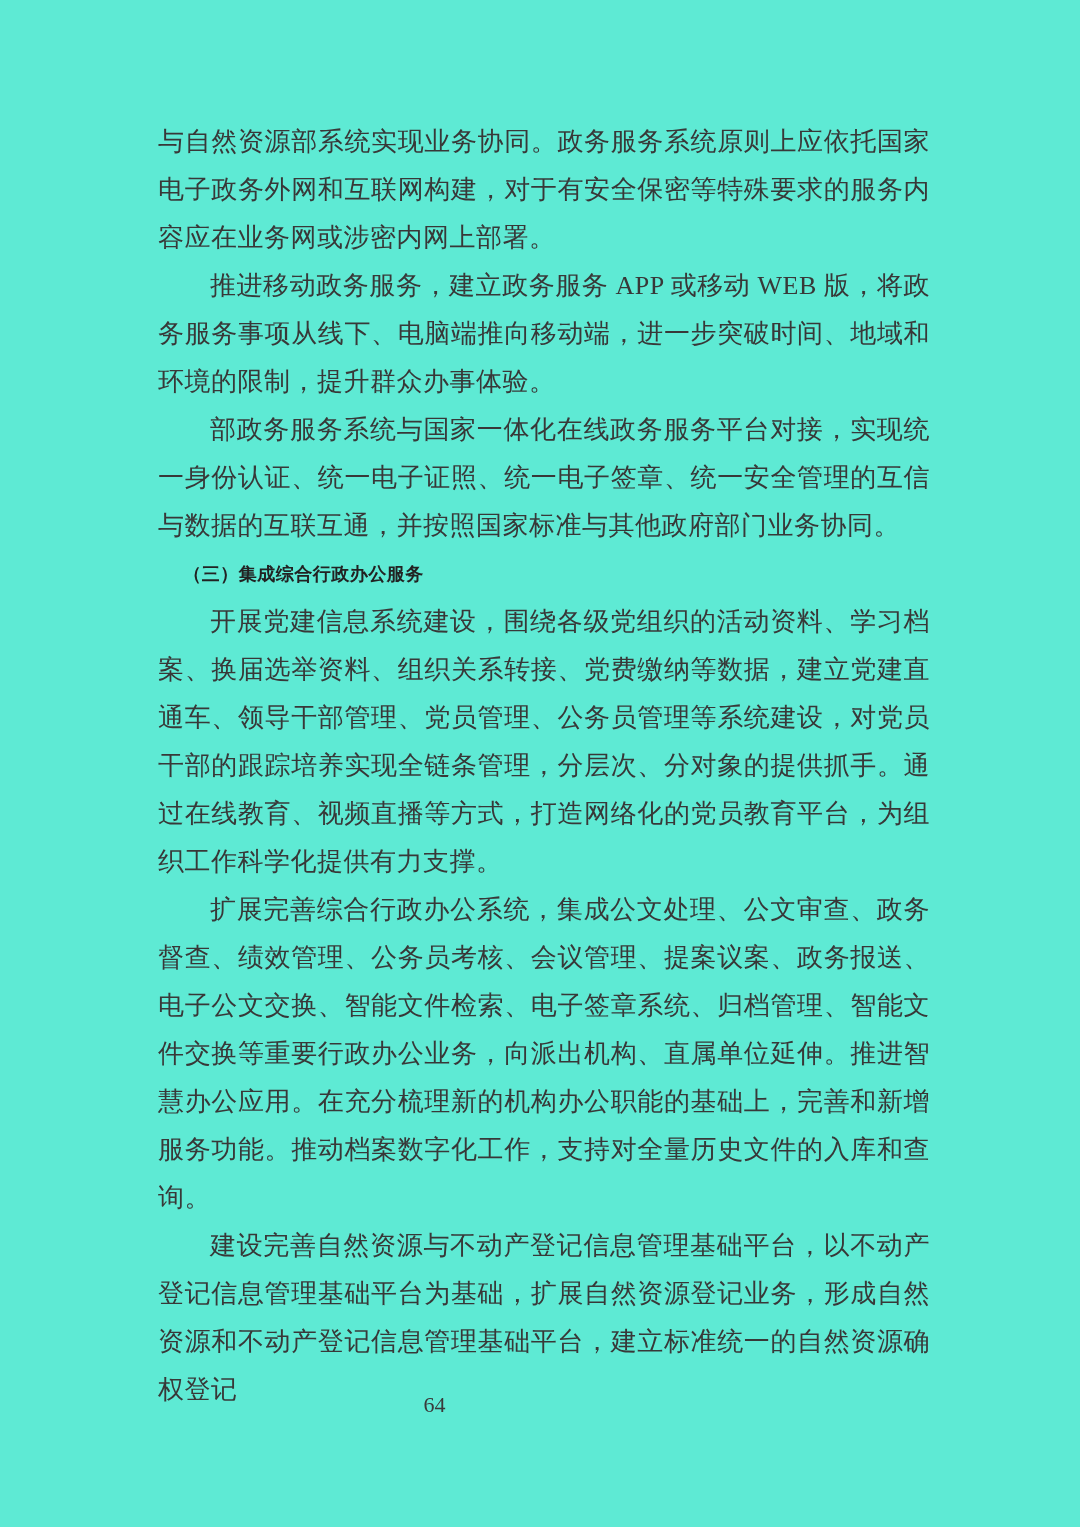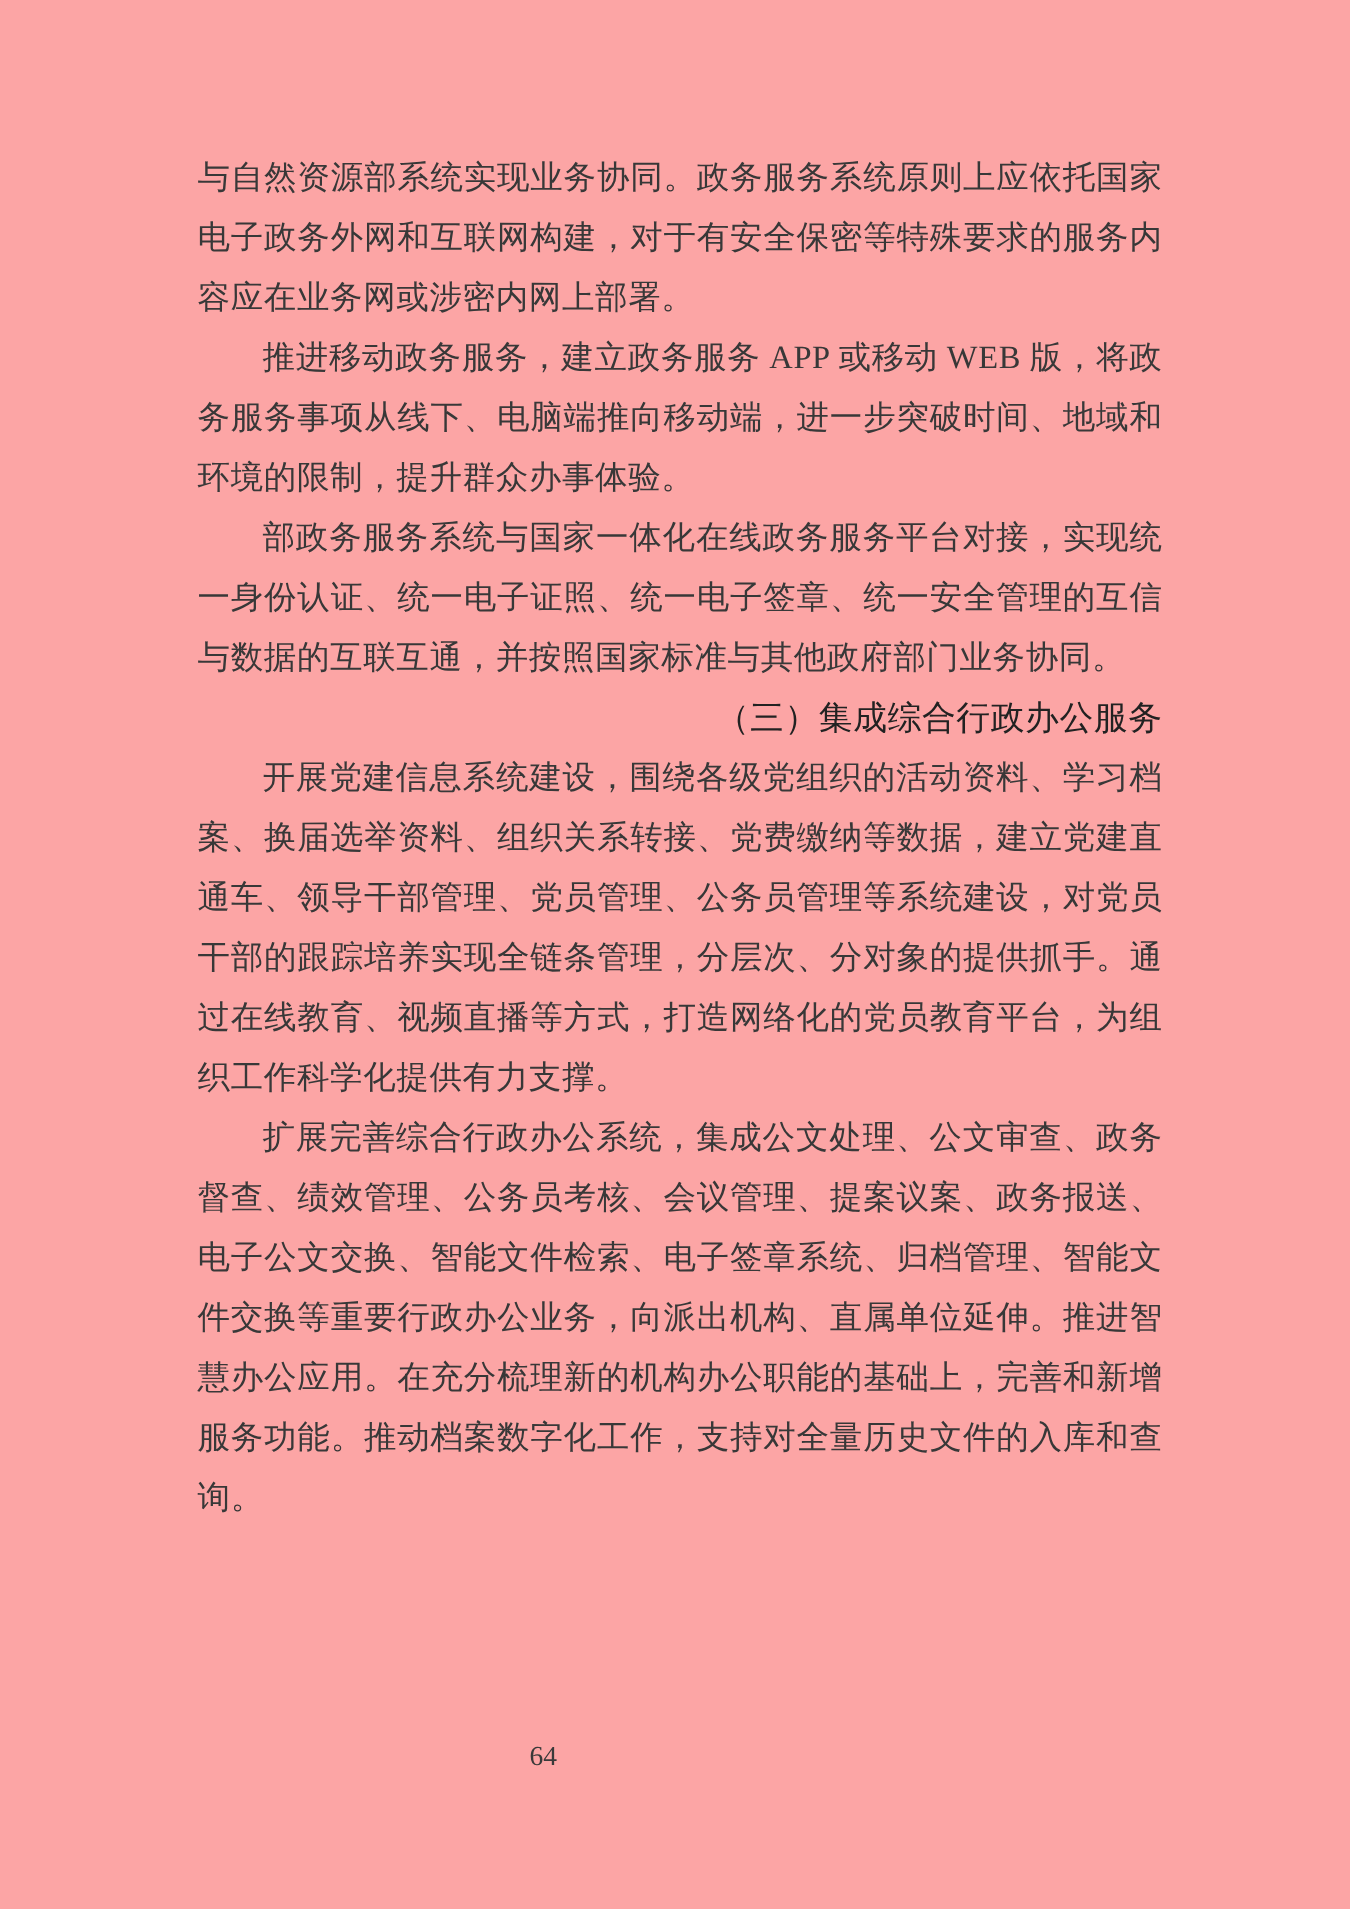--- a/index.html
+++ b/index.html
@@ -10,48 +10,47 @@
     position: relative;
     font-family: "Liberation Serif", "DejaVu Serif", serif;
     color: #333333;
     overflow: hidden;
   }
   .page {
     position: absolute;
     left: 0; top: 0;
     width: 1080px;
     height: 1527px;
-    background: #fca5a5;
+    background: #5eead4;
   }
   .content {
     position: absolute;
     left: 158px;
     top: 118px;
     width: 772px;
   }
   .para {
     font-size: 26px;
     line-height: 48px;
     text-align: justify;
     text-indent: 2em;
     color: #383838;
     letter-spacing: 0.5px;
   }
   .para.no-indent {
     text-indent: 0;
   }
   .heading {
     font-family: "Liberation Sans", "DejaVu Sans", sans-serif;
-    font-size: 27px;
+    font-size: 18px;
     line-height: 48px;
-    font-weight: normal;
+    font-weight: bold;
     color: #222222;
     text-indent: 1.4em;
     letter-spacing: 0.5px;
-    text-align: right;
   }
   .footer {
     position: absolute;
     left: 0;
     top: 1392px;
     width: 869px;
     text-align: center;
   }
   .page-number {
     font-size: 22px;
@@ -63,17 +62,18 @@
 <body>
 
 <div class="page">
   <div class="content">
     <p class="para no-indent">与自然资源部系统实现业务协同。政务服务系统原则上应依托国家电子政务外网和互联网构建，对于有安全保密等特殊要求的服务内容应在业务网或涉密内网上部署。</p>
     <p class="para">推进移动政务服务，建立政务服务 APP 或移动 WEB 版，将政务服务事项从线下、电脑端推向移动端，进一步突破时间、地域和环境的限制，提升群众办事体验。</p>
     <p class="para">部政务服务系统与国家一体化在线政务服务平台对接，实现统一身份认证、统一电子证照、统一电子签章、统一安全管理的互信与数据的互联互通，并按照国家标准与其他政府部门业务协同。</p>
     <h2 class="heading">（三）集成综合行政办公服务</h2>
     <p class="para">开展党建信息系统建设，围绕各级党组织的活动资料、学习档案、换届选举资料、组织关系转接、党费缴纳等数据，建立党建直通车、领导干部管理、党员管理、公务员管理等系统建设，对党员干部的跟踪培养实现全链条管理，分层次、分对象的提供抓手。通过在线教育、视频直播等方式，打造网络化的党员教育平台，为组织工作科学化提供有力支撑。</p>
     <p class="para">扩展完善综合行政办公系统，集成公文处理、公文审查、政务督查、绩效管理、公务员考核、会议管理、提案议案、政务报送、电子公文交换、智能文件检索、电子签章系统、归档管理、智能文件交换等重要行政办公业务，向派出机构、直属单位延伸。推进智慧办公应用。在充分梳理新的机构办公职能的基础上，完善和新增服务功能。推动档案数字化工作，支持对全量历史文件的入库和查询。</p>
+    <p class="para">建设完善自然资源与不动产登记信息管理基础平台，以不动产登记信息管理基础平台为基础，扩展自然资源登记业务，形成自然资源和不动产登记信息管理基础平台，建立标准统一的自然资源确权登记</p>
   </div>
   <div class="footer">
     <span class="page-number">64</span>
   </div>
 </div>
 
 </body></html>

